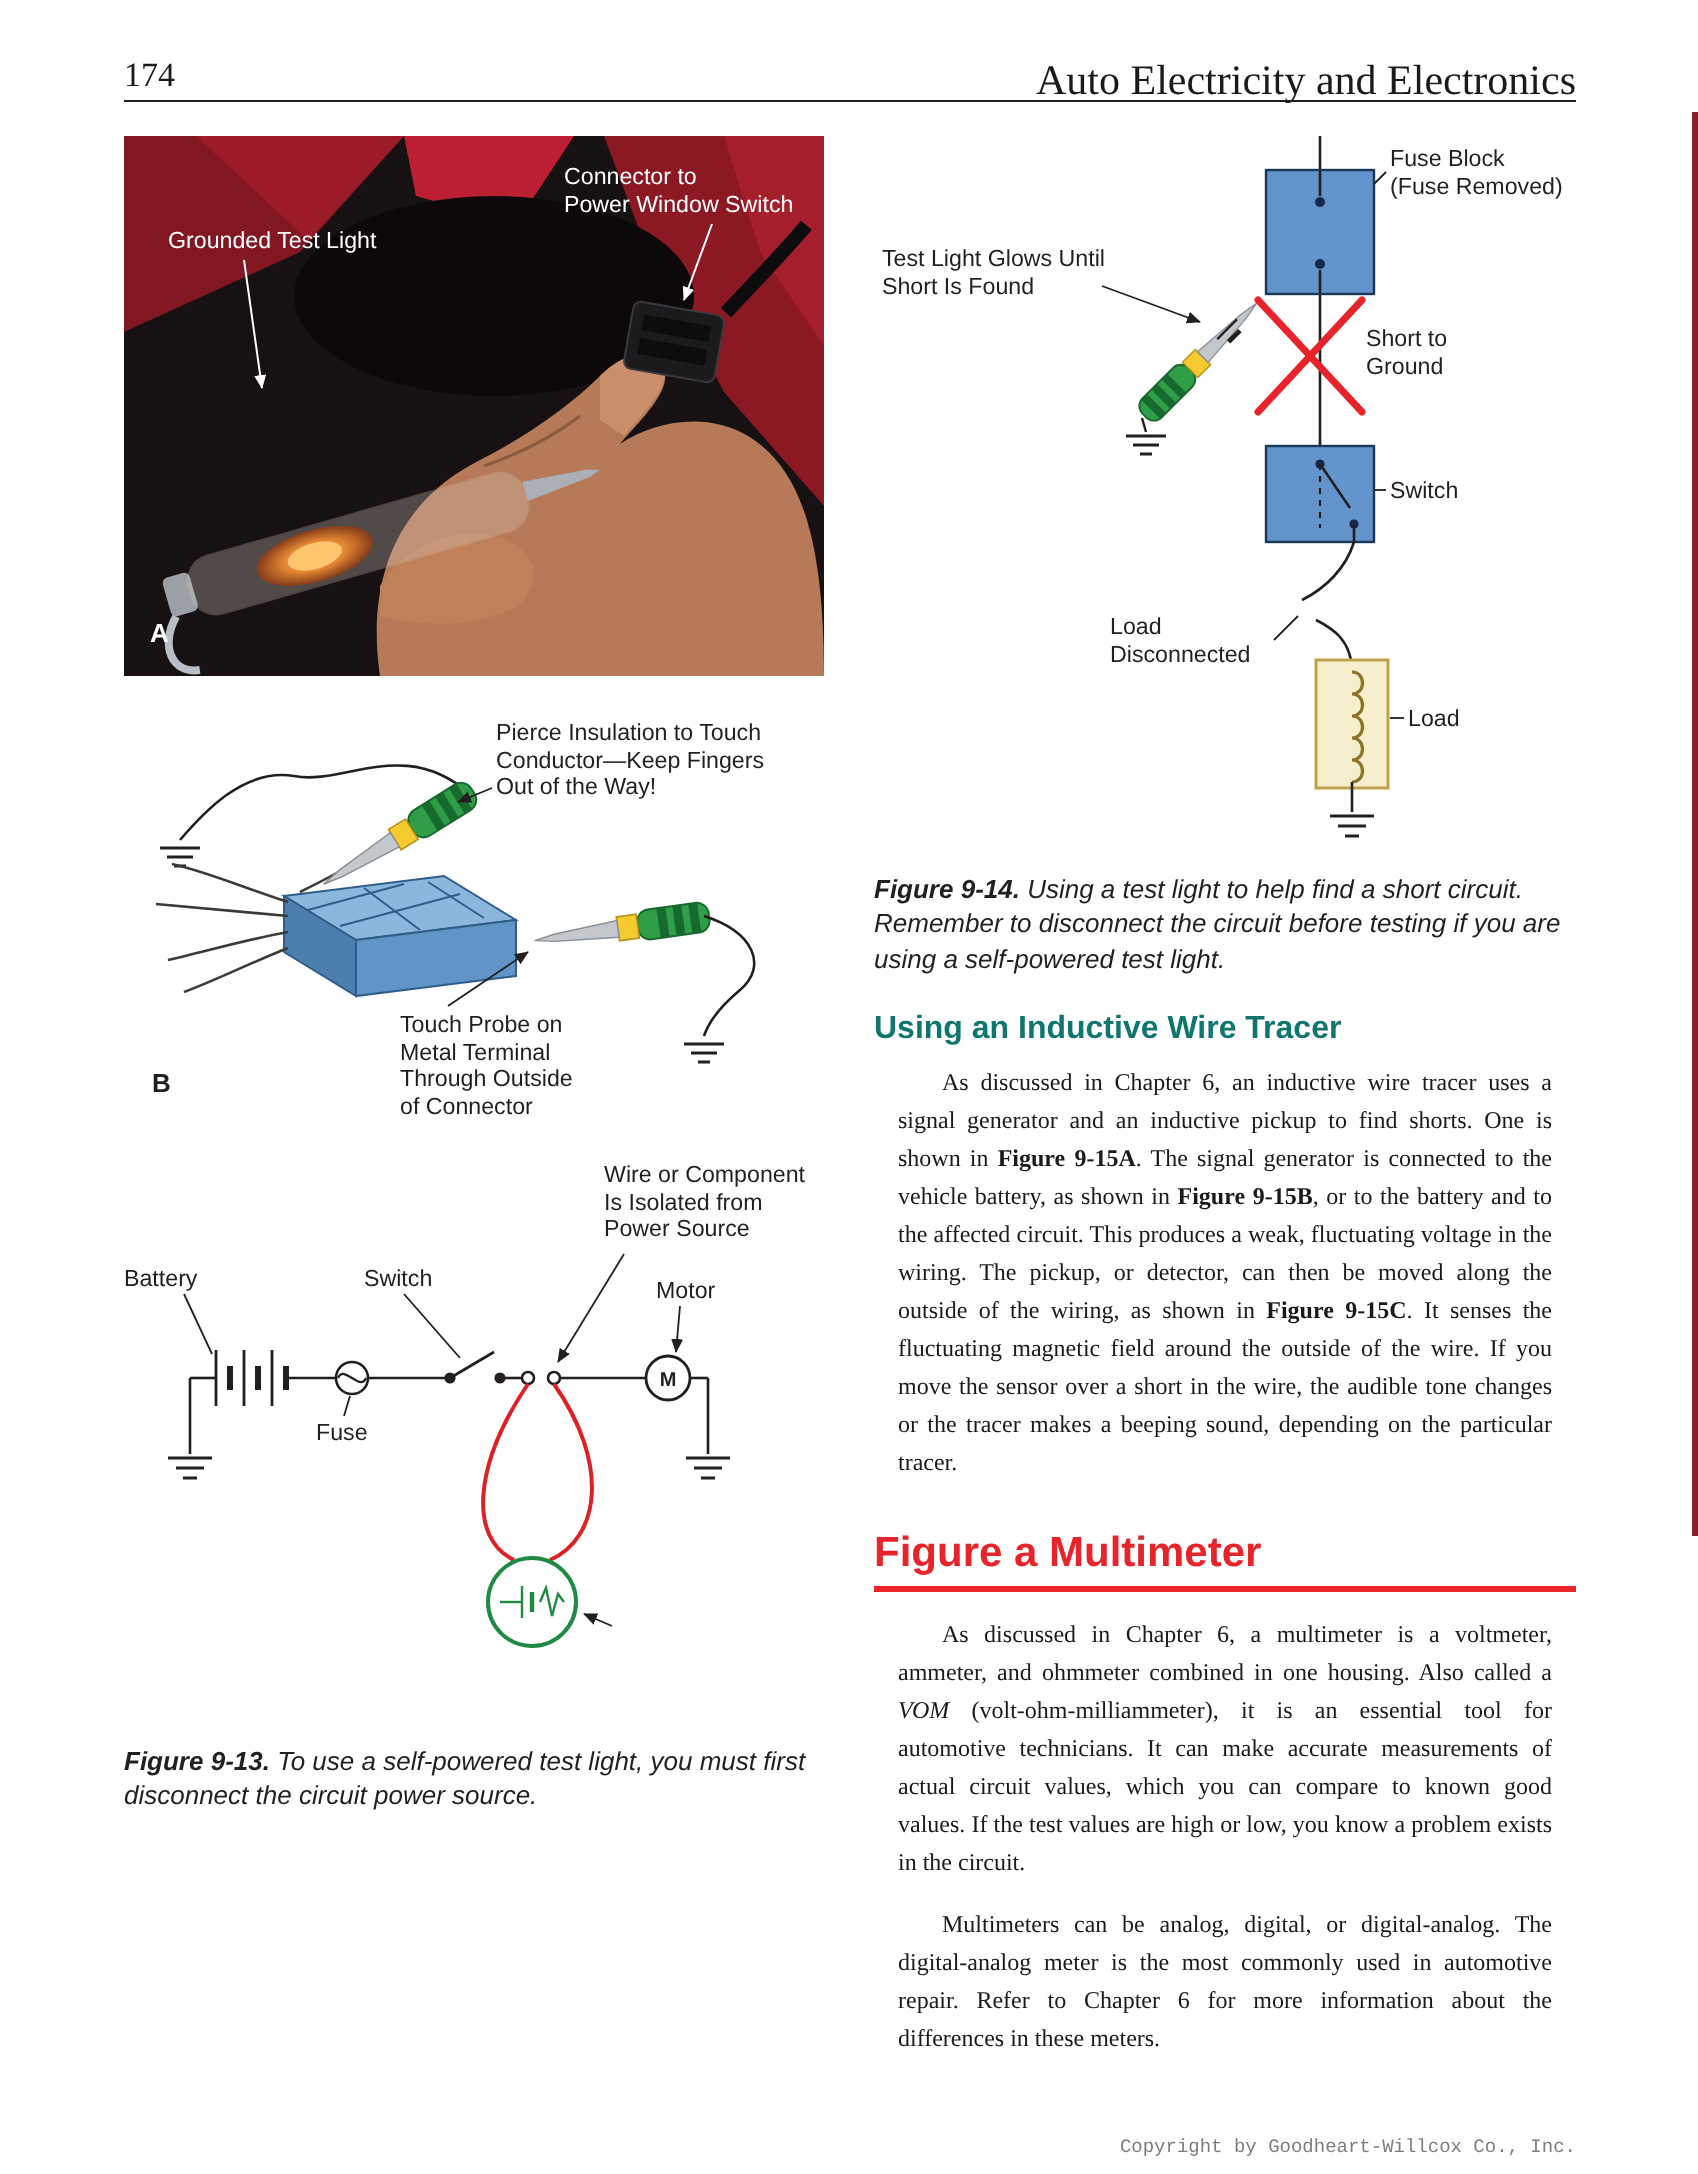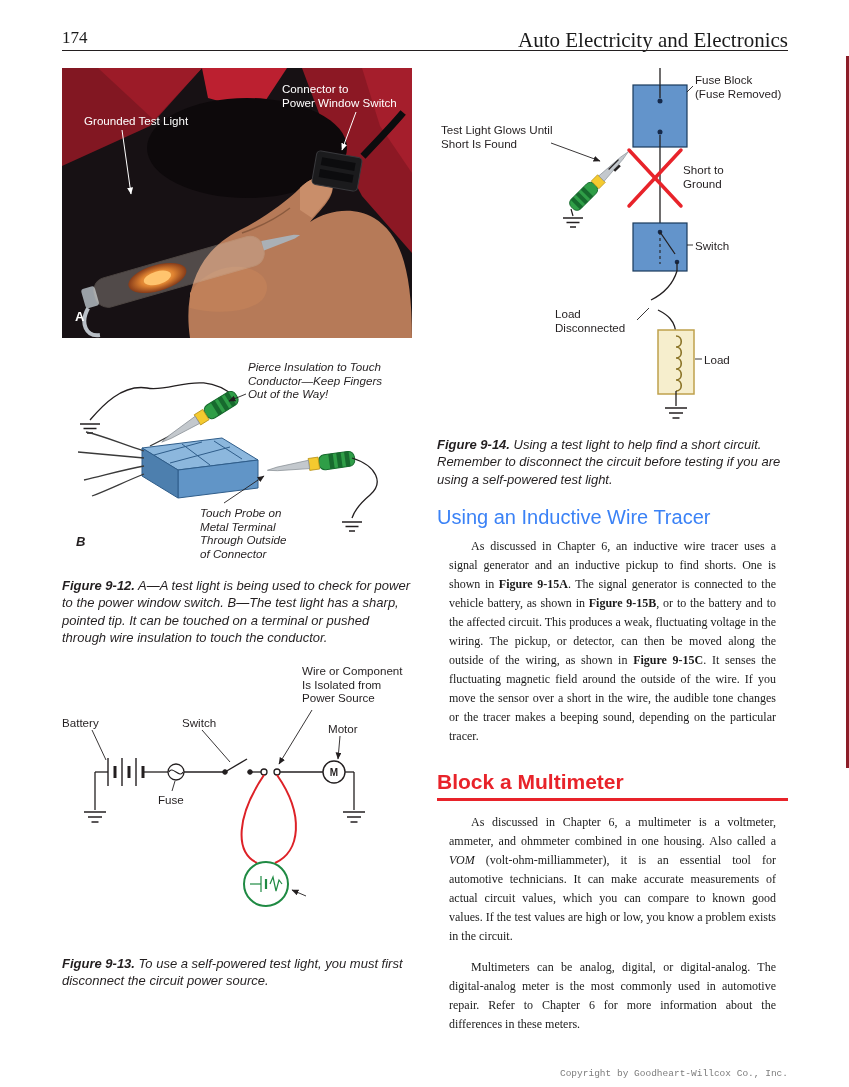--- a/index.html
+++ b/index.html
@@ -20,21 +20,21 @@
 
   .fl { position:absolute; font-family:"Liberation Sans", sans-serif; font-size:11.6px; line-height:1.18; color:#231f20; }
   .fl.wh { color:#ffffff; }
   .fl .ln { display:block; }
   .marker { position:absolute; font-family:"Liberation Sans", sans-serif; font-weight:bold; font-size:13px; color:#231f20; }
   .marker.wh { color:#ffffff; }
 
   .caption { font-family:"Liberation Sans", sans-serif; font-style:italic; font-size:13px; line-height:1.33; color:#231f20; }
   .caption b { font-style:italic; }
 
-  .h-blue { font-family:"Liberation Sans", sans-serif; font-weight:normal; font-size:20px; color:#3b82f6; margin:18px 0 0 0; }
+  .h-blue { font-family:"Liberation Sans", sans-serif; font-weight:bold; font-size:16px; color:#0f766e; margin:18px 0 0 0; }
   .h-red-wrap { margin-top:24px; }
   .h-red { font-family:"Liberation Sans", sans-serif; font-weight:bold; font-size:21px; color:#e8232a; margin:0; }
   .red-rule { height:3px; background:#e8232a; margin-top:4px; }
 
   .body-p { font-size:12px; line-height:19px; text-align:justify; text-indent:22px; margin:12px; }
   .body-p.first { margin-top:8px; }
   .body-p b { font-weight:bold; }
   .body-p i { font-style:italic; }
 
   .footer { position:absolute; right:61px; top:1068px; font-family:Liberation Mono, monospace; font-size:9.5px; color:#7d7d7d; }
@@ -102,21 +102,21 @@
         </g>
       </svg>
       <div class="fl wh" style="left:22px; top:46px;">Grounded Test Light</div>
       <div class="fl wh" style="left:220px; top:14px;">
         <span class="ln">Connector to</span>
         <span class="ln">Power Window Switch</span>
       </div>
       <div class="marker wh" style="left:13px; top:241px;">A</div>
     </div>
 
-    <div class="fig mt10" style="height:215px;font-style:italic;">
+    <div class="fig mt10" style="height:215px;">
       <svg width="350" height="215" viewBox="0 0 350 215">
         <defs>
           <marker id="ab2" markerWidth="9" markerHeight="8" refX="6.5" refY="3" orient="auto" markerUnits="userSpaceOnUse">
             <path d="M0,0 L7,3 L0,6 Z" fill="#231f20"></path>
           </marker>
         </defs>
 
         <path d="M173,49 C140,20 110,45 85,40 C60,36 40,58 28,72" stroke="#231f20" stroke-width="1.3" fill="none"></path>
         <g stroke="#231f20" stroke-width="1.5">
           <line x1="18" y1="76" x2="38" y2="76"></line>
@@ -170,21 +170,20 @@
         <g stroke="#231f20" stroke-width="0.9">
           <line x1="184" y1="46" x2="167" y2="53" marker-end="url(#ab2)"></line>
           <line x1="162" y1="155" x2="202" y2="128" marker-end="url(#ab2)"></line>
         </g>
       </svg>
       <div class="fl" style="left:186px; top:12px; width:150px;">Pierce Insulation to Touch Conductor—Keep Fingers Out of the Way!</div>
       <div class="fl" style="left:138px; top:158px; width:96px;">Touch Probe on Metal Terminal Through Outside of Connector</div>
       <div class="marker" style="left:14px; top:186px;">B</div>
     </div>
 
-    <p class="caption mt14"><b>Figure 9-12.</b><span> A—A test light is being used to check for power to the power window switch. B—The test light has a sharp, pointed tip. It can be touched on a terminal or pushed through wire insulation to touch the conductor.</span></p>
 
     <div class="fig mt14" style="height:285px;">
       <svg width="350" height="285" viewBox="0 0 350 285">
         <defs>
           <marker id="ab3" markerWidth="9" markerHeight="8" refX="6.5" refY="3" orient="auto" markerUnits="userSpaceOnUse">
             <path d="M0,0 L7,3 L0,6 Z" fill="#231f20"></path>
           </marker>
         </defs>
         <g stroke="#231f20" stroke-width="1.3" fill="none">
           <line x1="33" y1="112" x2="46" y2="112"></line>
@@ -352,21 +351,21 @@
       <div class="fl" style="left:118px; top:239px; width:80px;">Load Disconnected</div>
       <div class="fl" style="left:267px; top:285px;">Load</div>
     </div>
 
     <p class="caption mt8"><b>Figure 9-14.</b><span> Using a test light to help find a short circuit. Remember to disconnect the circuit before testing if you are using a self-powered test light.</span></p>
 
     <h3 class="h-blue">Using an Inductive Wire Tracer</h3>
     <p class="body-p first"><span>As discussed in Chapter 6, an inductive wire tracer uses a signal generator and an inductive pickup to find shorts. One is shown in </span><b>Figure 9-15A</b><span>. The signal generator is connected to the vehicle battery, as shown in </span><b>Figure 9-15B</b><span>, or to the battery and to the affected circuit. This produces a weak, fluctuating voltage in the wiring. The pickup, or detector, can then be moved along the outside of the wiring, as shown in </span><b>Figure 9-15C</b><span>. It senses the fluctuating magnetic field around the outside of the wire. If you move the sensor over a short in the wire, the audible tone changes or the tracer makes a beeping sound, depending on the particular tracer.</span></p>
 
     <div class="h-red-wrap">
-      <h2 class="h-red">Block a Multimeter</h2>
+      <h2 class="h-red">Figure a Multimeter</h2>
       <div class="red-rule"></div>
     </div>
     <p class="body-p mt12"><span>As discussed in Chapter 6, a multimeter is a voltmeter, ammeter, and ohmmeter combined in one housing. Also called a </span><i>VOM</i><span> (volt-ohm-milliammeter), it is an essential tool for automotive technicians. It can make accurate measurements of actual circuit values, which you can compare to known good values. If the test values are high or low, you know a problem exists in the circuit.</span></p>
     <p class="body-p">Multimeters can be analog, digital, or digital-analog. The digital-analog meter is the most commonly used in automotive repair. Refer to Chapter 6 for more information about the differences in these meters.</p>
   </div>
 
   <div class="footer">Copyright by Goodheart-Willcox Co., Inc.</div>
 </div>
 
 </body></html>

